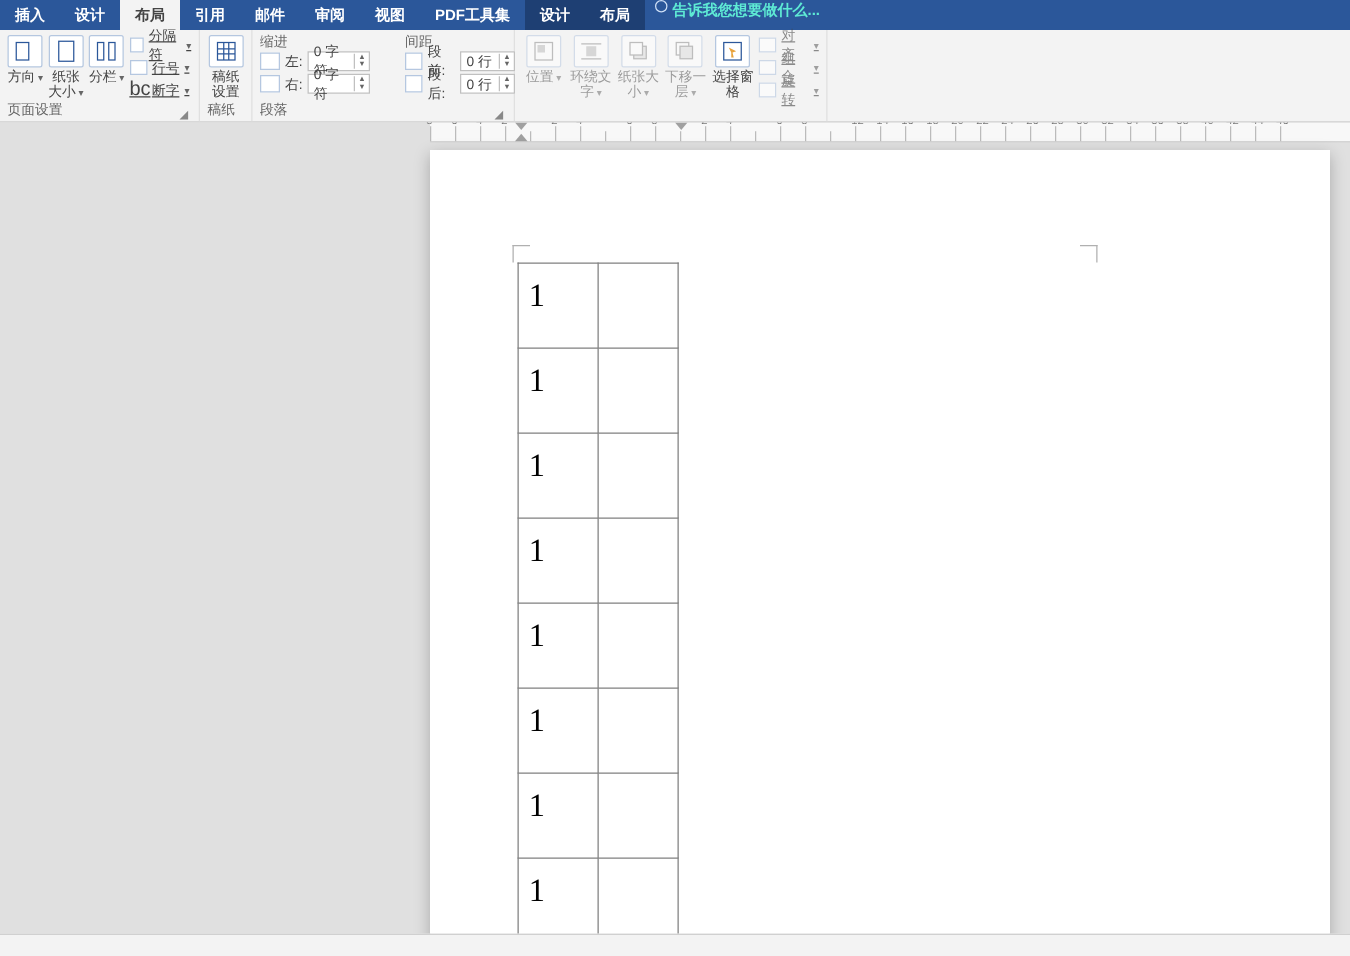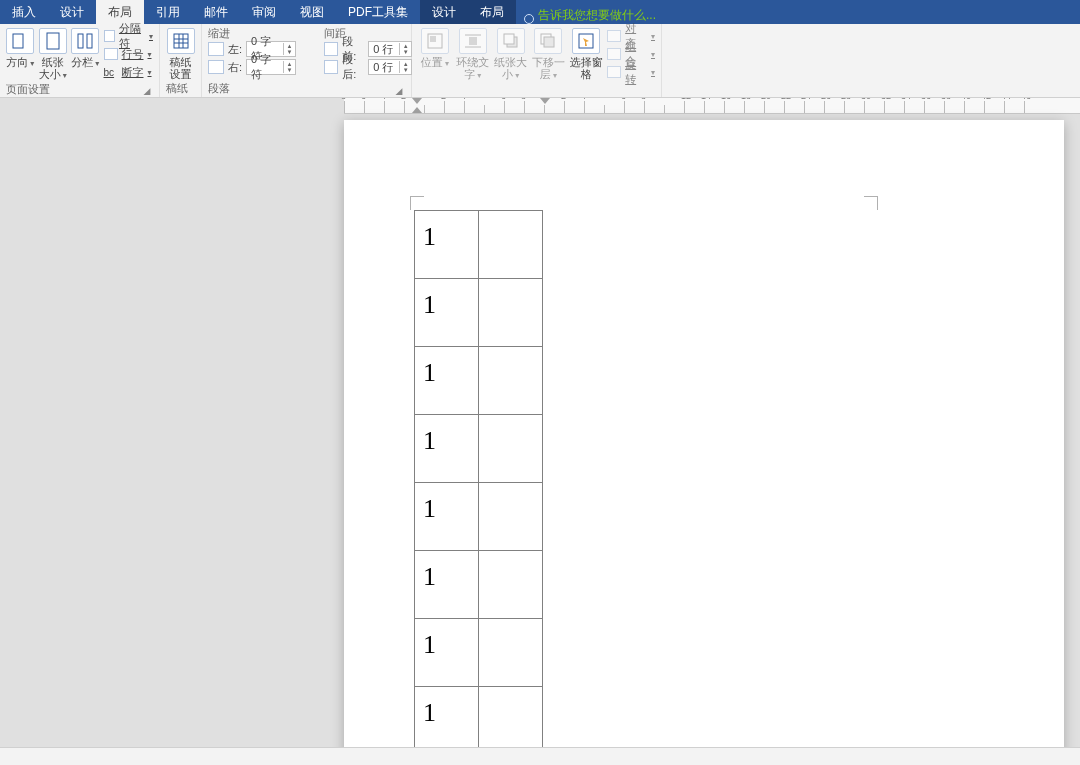--- a/index.html
+++ b/index.html
@@ -1,23 +1,23 @@
 <!DOCTYPE html>
 <html><head>
 <meta charset="utf-8">
 <style>
   * { box-sizing: border-box; margin: 0; padding: 0; font-family: "Microsoft YaHei", Arial, sans-serif; }
   body { background: #e0e0e0; overflow: hidden; width: 1080px; height: 765px; position: relative; }
 
   
-  .tabbar { height: 24px; background: #2b579a; display: flex; align-items: stretch; font-size: 12px; color: #fff; }
+  .tabbar { height: 24px; background: #2b579a; display: flex; align-items: stretch; font-size: 12px; color: #fff; font-weight: bold; }
   .tab { padding: 0 12px; display: flex; align-items: center; cursor: pointer; }
   .tab.active { background: #1e3f73; }
   .tab.light { background: #f3f3f3; color: #444; }
-  .tell-me { display: flex; align-items: flex-end; padding: 0 8px; color: #84cc16; font-size: 12px; gap: 4px; }
+  .tell-me { display: flex; align-items: flex-start; padding: 0 8px; color: #5eead4; font-size: 12px; gap: 4px; }
   .bulb { width: 10px; height: 10px; border: 1px solid #cfe0f7; border-radius: 50%; position: relative; }
 
   
   .ribbon { height: 74px; background: #f3f3f3; border-bottom: 1px solid #d0d0d0; display: flex; font-size: 11px; color: #444; }
   .group { border-right: 1px solid #e0e0e0; padding: 2px 6px 0 6px; display: flex; flex-direction: column; position: relative; }
   .group-body { flex: 1; display: flex; align-items: flex-start; gap: 4px; }
   .group-label { text-align: left; font-size: 11px; color: #666; height: 16px; line-height: 14px; position: relative; }
   .launcher { position: absolute; right: 0; bottom: 0; width: 12px; height: 12px; font-size: 9px; color: #888; display:flex; align-items:center; justify-content:center; }
 
   .big-btn { width: 34px; display: flex; flex-direction: column; align-items: center; gap: 2px; padding-top: 2px; cursor: pointer; }
@@ -117,21 +117,21 @@
             <span class="ic"></span>
             <span>分隔符</span>
             <span class="drop"> ▾</span>
           </div>
         <div class="small-item">
             <span class="ic"></span>
             <span>行号</span>
             <span class="drop"> ▾</span>
           </div>
         <div class="small-item">
-            <span style="font-size:10px;width:14px">bc</span>
+            <span style="font-size:16px;width:14px">bc</span>
             <span>断字</span>
             <span class="drop"> ▾</span>
           </div>
       </div>
     </div>
     <div class="group-label">
       <span>页面设置</span>
       <span class="launcher">◢</span>
     </div>
   </div>

